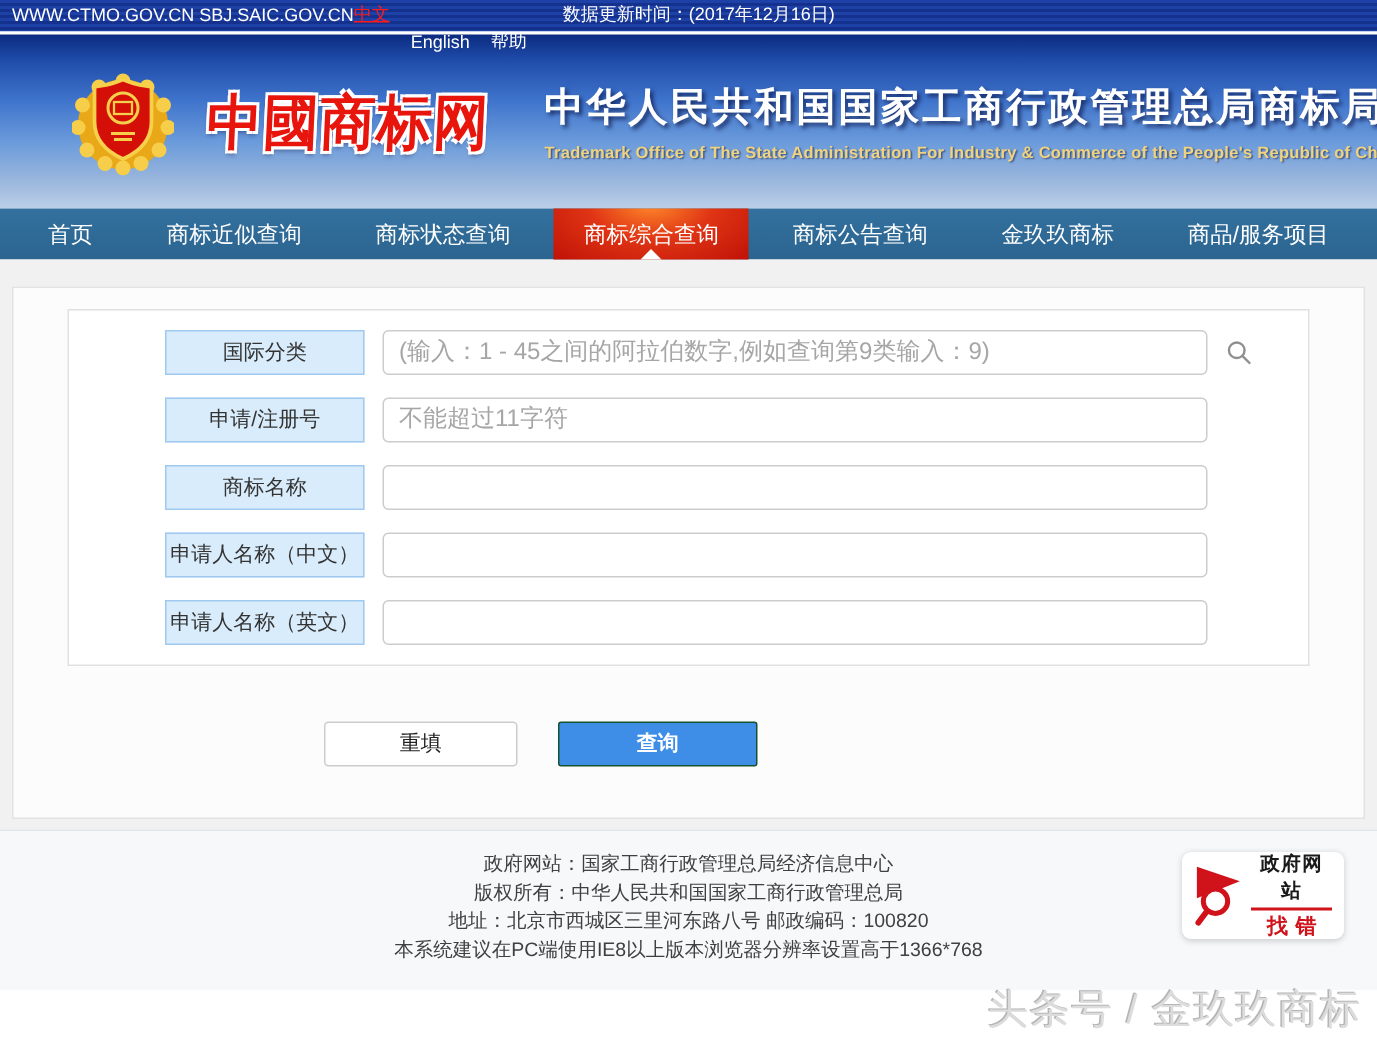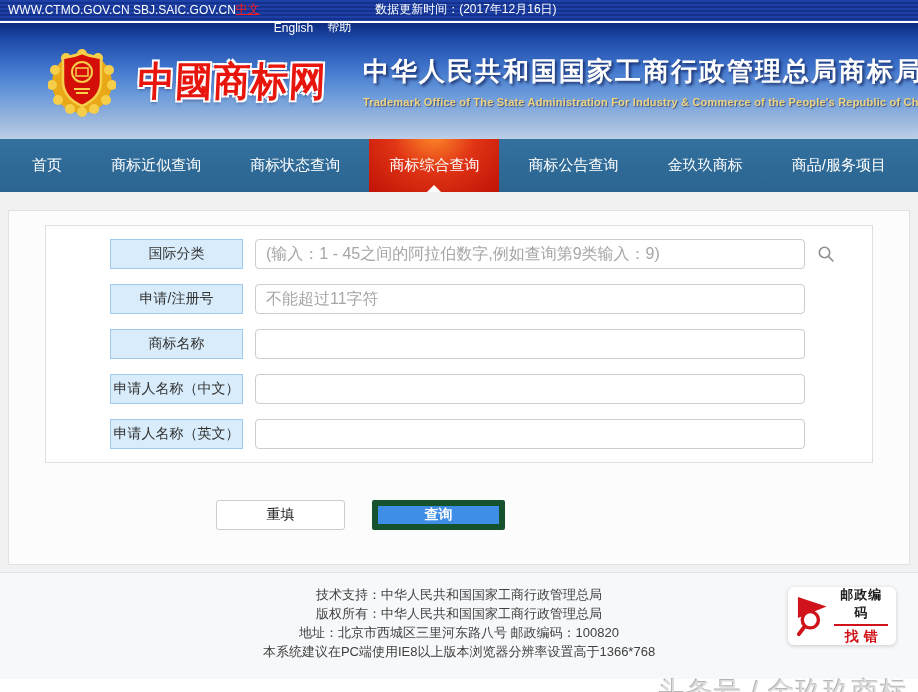--- a/index.html
+++ b/index.html
@@ -36,21 +36,21 @@
     color:#fff; font-size:26px; font-weight:bold; letter-spacing:2px; white-space:nowrap;
     text-shadow:2px 2px 3px rgba(0,5,50,.65);
   }
   .site-subtitle{
     margin-top:7px; color:#efd37e; font-size:11px; font-weight:bold; letter-spacing:.2px; white-space:nowrap;
     text-shadow:1px 1px 1px rgba(0,5,50,.5);
   }
 
   
   .navbar{
-    height:53px; background:linear-gradient(to bottom,#34719f,#2b648f);
+    height:34px; background:linear-gradient(to bottom,#34719f,#2b648f);
     display:flex; align-items:stretch; justify-content:space-between; padding:0 12px;
   }
   .nav-tab{
     color:#fff; font-size:15px; display:flex; align-items:center;
     padding:0 20px; cursor:pointer; position:relative; white-space:nowrap;
   }
   .nav-tab.active{
     background:radial-gradient(ellipse at 50% -10%,#ff8a2a 0%,#e03515 45%,#c01206 100%);
   }
   .nav-tab.active::after{
@@ -83,21 +83,21 @@
   }
   .field-input::placeholder{ color:#a6a6a6; opacity:1; }
   .search-icon{ margin-left:12px; cursor:pointer; display:flex; align-items:center; }
 
   .btn-row{ margin:37px 0 0 171px; display:flex; }
   .btn-reset{
     width:129px; height:30px; background:#fff; border:1px solid #ccc; border-radius:3px;
     font-size:14px; color:#222; cursor:pointer; font-family:inherit;
   }
   .btn-query{
-    width:133px; height:30px; margin-left:27px; background:#3e8ee8; border:6px solid #14532d; border-radius:2px;
+    width:133px; height:30px; margin-left:27px; background:#3e8ee8; border:1px solid #14532d; border-radius:2px;
     font-size:14px; color:#fff; font-weight:bold; cursor:pointer; font-family:inherit;
   }
 
   
   .footer{
     height:107px; background:#f7f8fa; border-top:1px solid #dfe3ea;
     padding-top:12px; text-align:center; position:relative;
   }
   .footer-line{ font-size:13px; color:#404040; line-height:19px; }
   .gov-badge{
@@ -207,33 +207,33 @@
     </div>
 
     <div class="btn-row">
       <button class="btn-reset">重填</button>
       <button class="btn-query">查询</button>
     </div>
   </div>
 </div>
 
 <div class="footer">
-  <div class="footer-line">技术支持：中华人民共和国国家工商行政管理总局</div>
+  <div class="footer-line">政府网站：国家工商行政管理总局经济信息中心</div>
   <div class="footer-line">版权所有：中华人民共和国国家工商行政管理总局</div>
   <div class="footer-line">地址：北京市西城区三里河东路八号  邮政编码：100820</div>
   <div class="footer-line">本系统建议在PC端使用IE8以上版本浏览器分辨率设置高于1366*768</div>
 
   <div class="gov-badge">
     <svg width="34" height="44" viewBox="0 0 34 44" aria-hidden="true">
       <polygon points="2,2 32,12 2,24" fill="#d0121a"></polygon>
       <circle cx="15" cy="26" r="8.5" fill="#fff" stroke="#d0121a" stroke-width="3.5"></circle>
       <line x1="9" y1="33" x2="3" y2="41" stroke="#d0121a" stroke-width="4" stroke-linecap="round"></line>
     </svg>
     <div class="badge-text">
-      <div class="badge-line1">邮政编码</div>
+      <div class="badge-line1">政府网站</div>
       <div class="badge-line2">找错</div>
     </div>
   </div>
 </div>
 
 <div class="bottom-strip">
   <div class="watermark">头条号 / 金玖玖商标</div>
 </div>
 
 </body></html>

